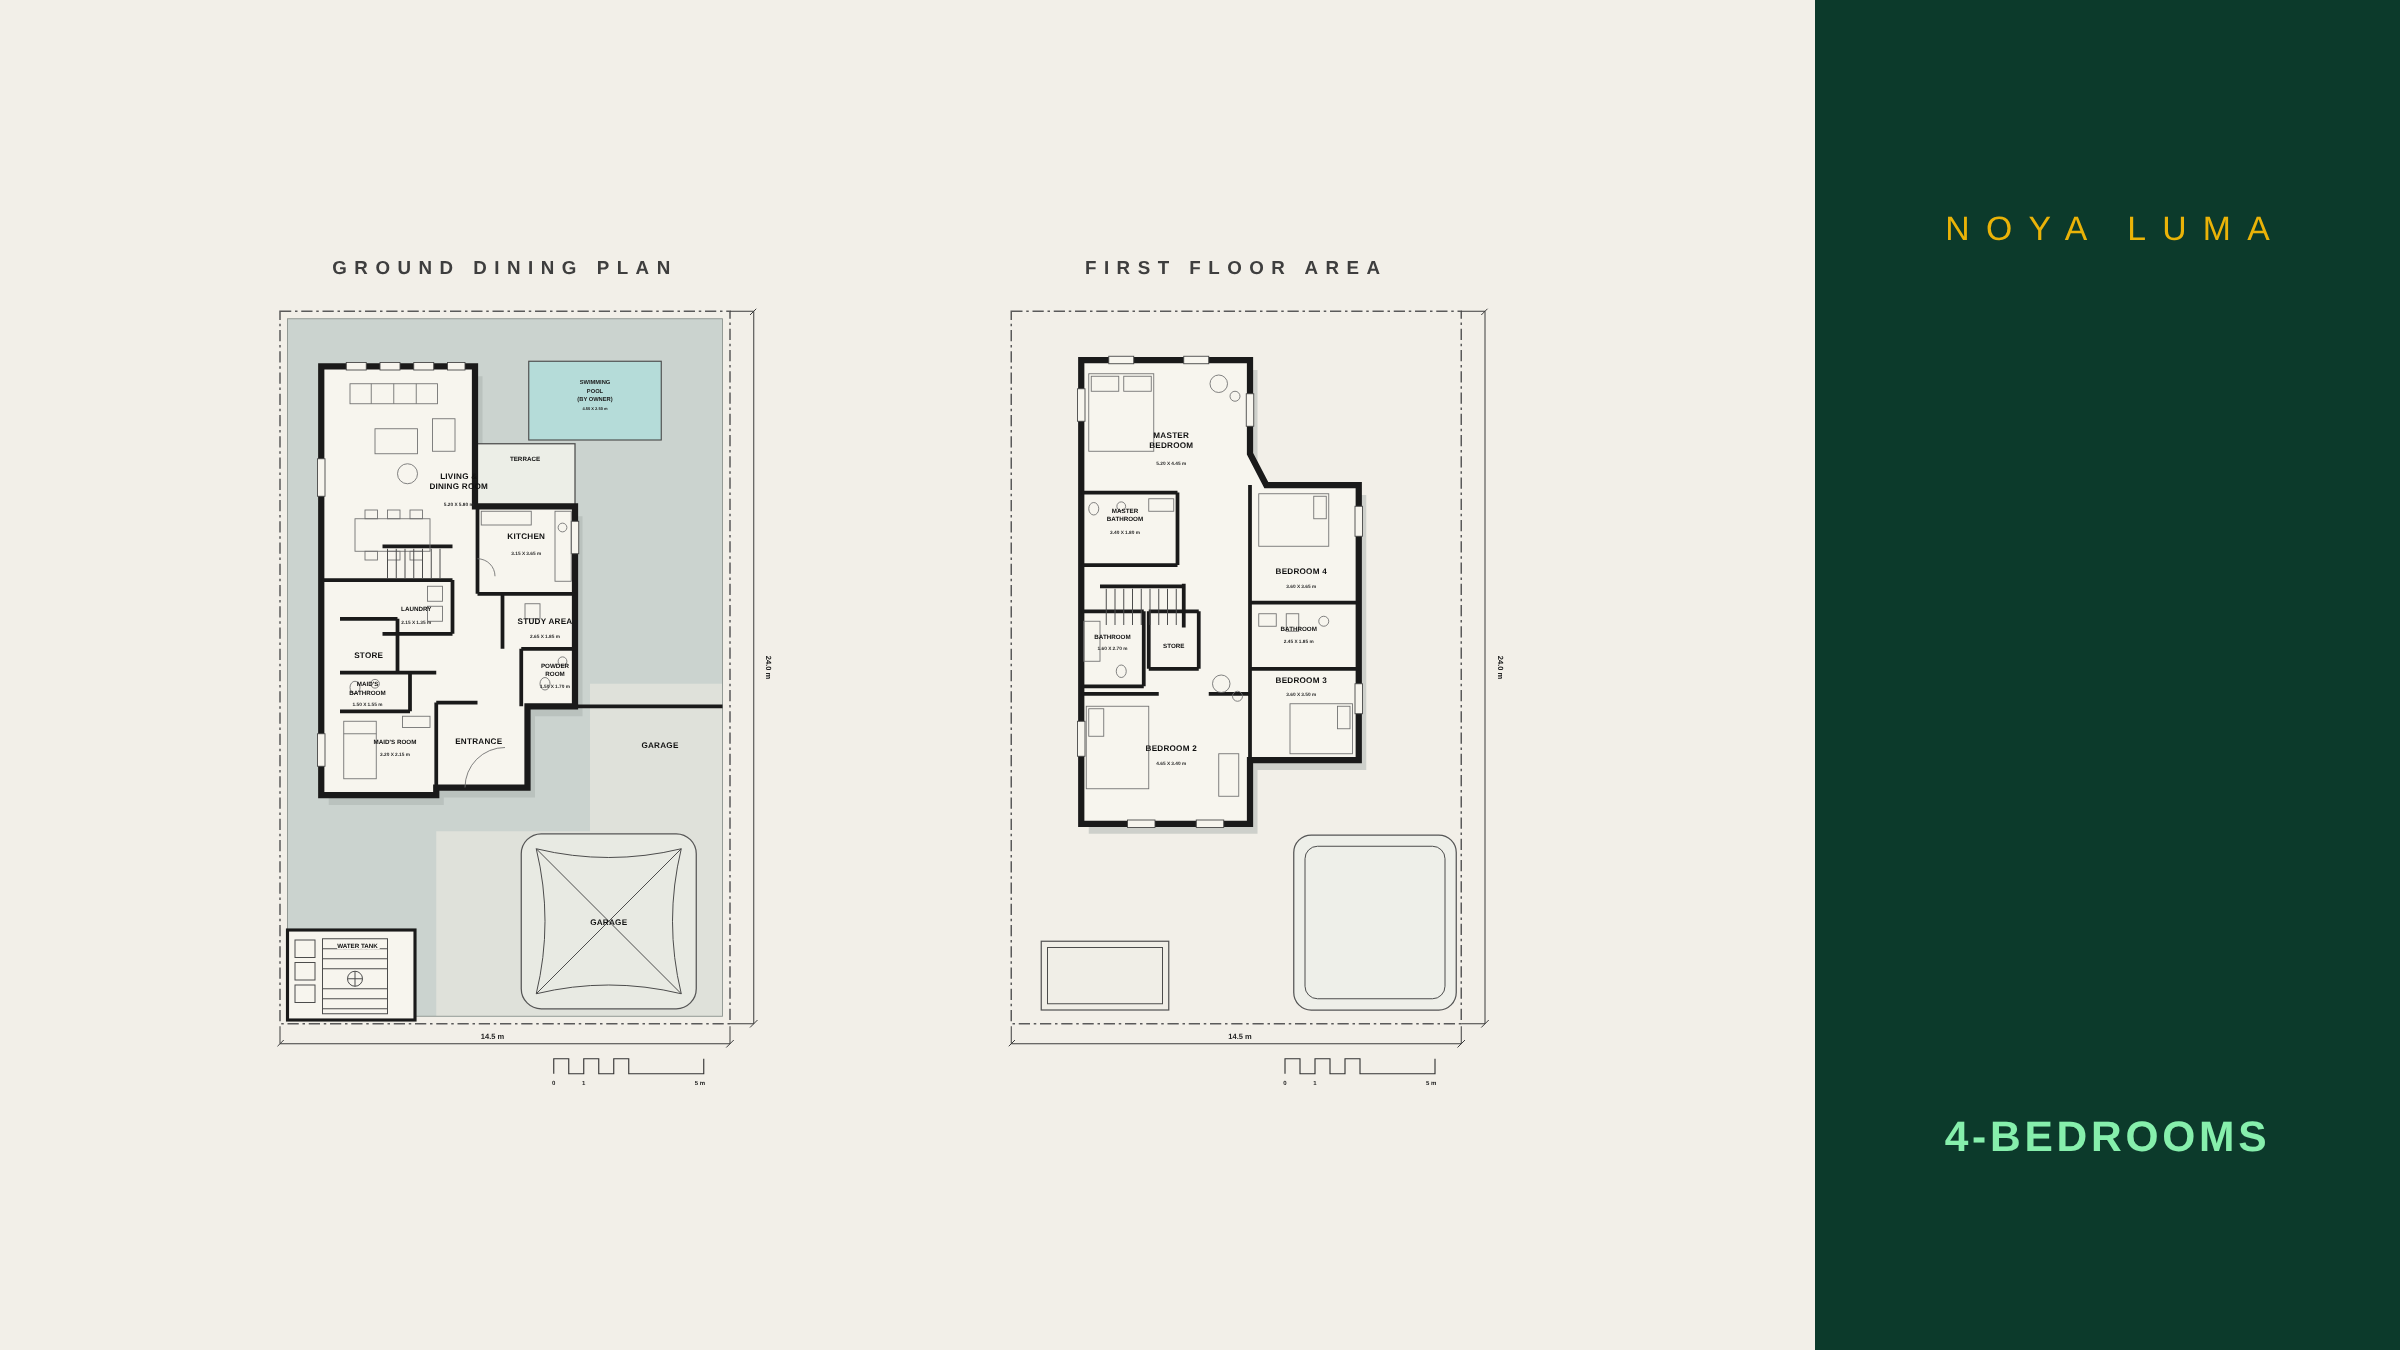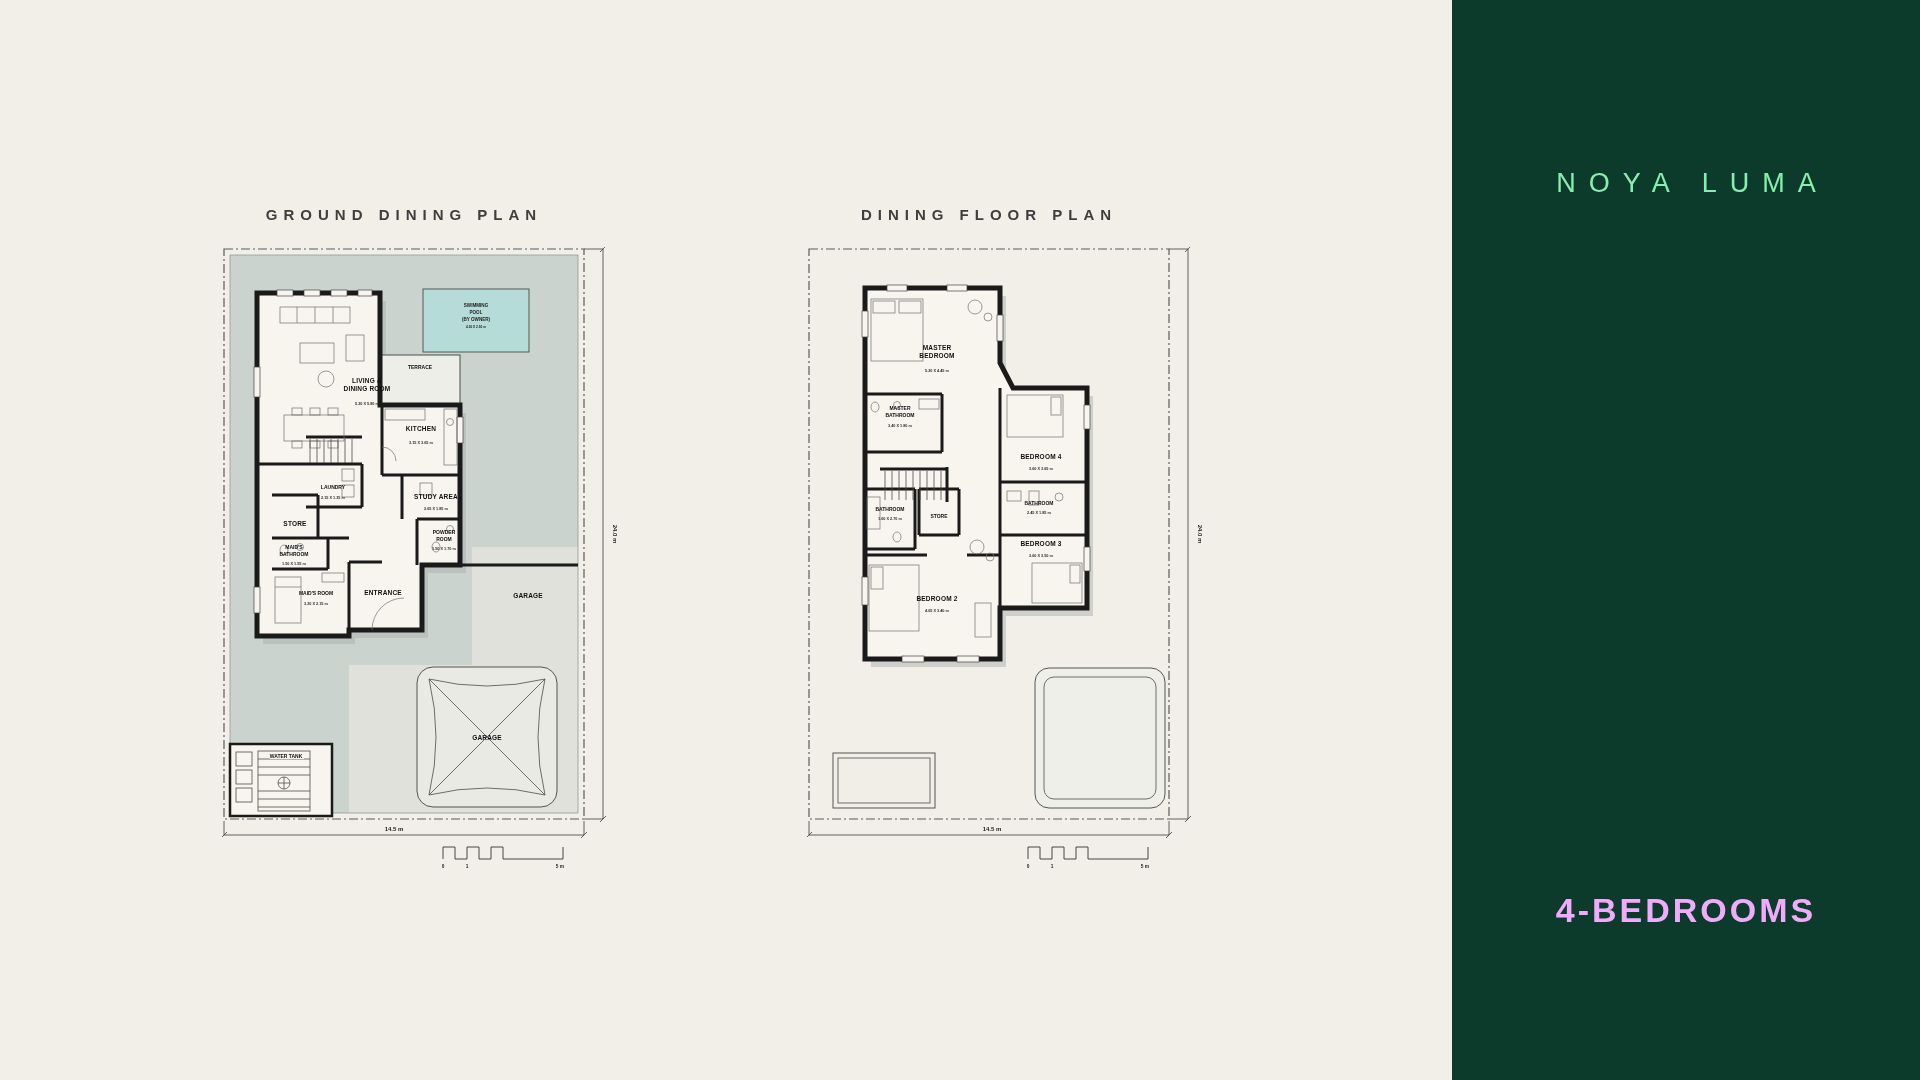--- a/index.html
+++ b/index.html
@@ -25,24 +25,24 @@
   .pool-txt{font:bold 4.6px "Liberation Sans", sans-serif;fill:#1c1c1c;text-anchor:middle;}
   .pool-dim{font:bold 3.2px "Liberation Sans", sans-serif;fill:#1c1c1c;text-anchor:middle;}
   .dim-line{fill:none;stroke:#3c3c3c;stroke-width:.8;}
   .dim-txt{font:bold 6px "Liberation Sans", sans-serif;fill:#222;text-anchor:middle;}
   .scale-line{fill:none;stroke:#333;stroke-width:.9;}
   .scale-txt{font:bold 4.8px "Liberation Sans", sans-serif;fill:#222;text-anchor:middle;}
   .shadow{fill:#a9b2ad;opacity:.5;}
 
   
   .side-panel{position:absolute;top:0;right:0;width:468px;height:1080px;background:#0c3a2b;}
-  .brand-name{position:absolute;top:168px;left:0;width:100%;text-align:center;color:#86efac;
+  .brand-name{position:absolute;top:168px;left:0;width:100%;text-align:center;color:#eab308;
     font-size:27px;font-weight:400;letter-spacing:13px;text-indent:13px;}
   .logo-box{position:absolute;top:492px;left:50%;transform:translateX(-50%);width:122px;height:120px;}
-  .unit-line1{position:absolute;top:891px;left:0;width:100%;text-align:center;color:#f0abfc;
+  .unit-line1{position:absolute;top:891px;left:0;width:100%;text-align:center;color:#86efac;
     font-size:34px;font-weight:700;letter-spacing:3px;}
   .unit-line2{position:absolute;top:933px;left:0;width:100%;text-align:center;color:#e9e6d9;
     font-size:33px;font-weight:300;letter-spacing:13px;text-indent:13px;}
   .logo-border{fill:none;stroke:#ebe7d8;stroke-width:1.6;}
   .logo-glyph{fill:#ebe7d8;}
   .logo-word{font:bold 17px "Liberation Sans", sans-serif;fill:#ebe7d8;text-anchor:middle;letter-spacing:2.5px;}
 </style>
 </head>
 <body>
 
@@ -190,21 +190,21 @@
     </g>
 
     <g>
       <path class="scale-line" d="M221,612 V600 H233 V612 H245 V600 H257 V612 H269 V600 H281 V612 H341 V600"></path>
       <text class="scale-txt" x="221" y="621">0</text>
       <text class="scale-txt" x="245" y="621">1</text>
       <text class="scale-txt" x="338" y="621">5 m</text>
     </g>
   </svg>
 
-  <div class="plan-title" style="left:807px;top:206px;">DINING FLOOR PLAN</div>
+  <div class="plan-title" style="left:807px;top:206px;">FIRST FLOOR AREA</div>
 
   <svg style="position:absolute;left:807px;top:247px;" width="400" height="645" viewBox="0 0 400 645">
 
     <rect class="plot-dash" x="2" y="2" width="360" height="570"></rect>
 
     <g>
       <path class="shadow" transform="translate(6,8)" d="M58,41 H193 V116 L206,141 H280 V361 H193 V412 H58 Z"></path>
       <path class="wall-fill" d="M58,41 H193 V116 L206,141 H280 V361 H193 V412 H58 Z"></path>
 
       <g class="iwall">

